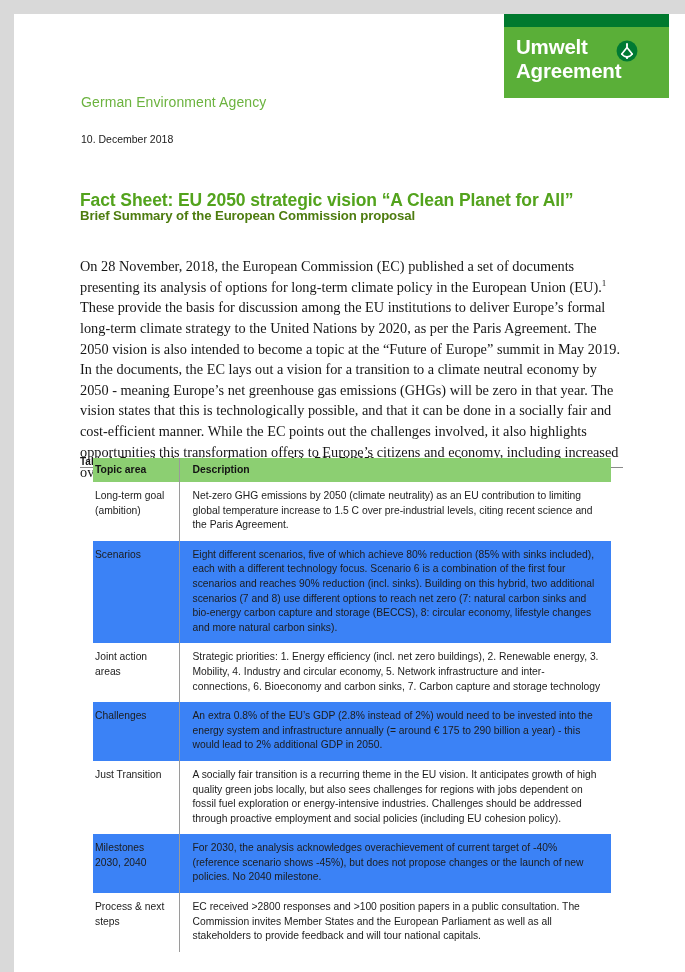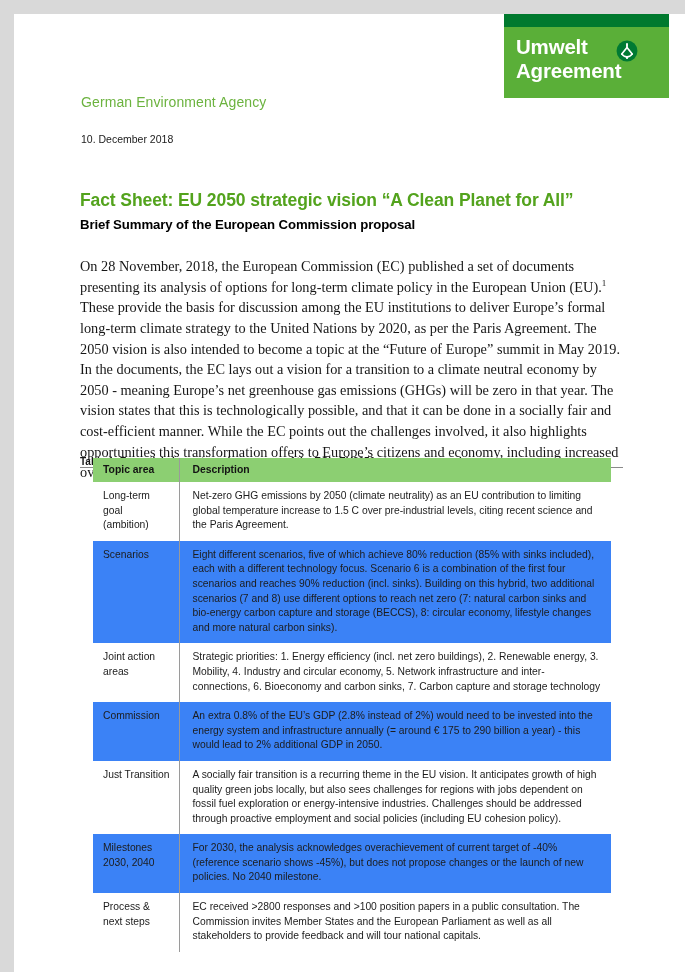--- a/index.html
+++ b/index.html
@@ -84,23 +84,23 @@
     width: 560px;
     color: #53a31d;
     font-family: "Liberation Sans", sans-serif;
     font-weight: bold;
     font-size: 17.5px;
     letter-spacing: -0.1px;
   }
   .doc-subtitle {
     position: absolute;
     left: 66px;
-    top: 192px;
+    top: 183px;
     width: 560px;
-    color: #000000;
+    color: #4d7c0f;
     font-family: "Liberation Sans", sans-serif;
     font-weight: bold;
     font-size: 13.2px;
     letter-spacing: -0.1px;
   }
   
   .intro {
     position: absolute;
     left: 66px;
     top: 228px;
@@ -149,21 +149,21 @@
   .tbl td {
     font-size: 10.3px;
     line-height: 14.6px;
     color: #1c1c1c;
     padding: 7px 9px 8px 9px;
     vertical-align: top;
     border: none;
   }
   .tbl .col-topic { width: 86px; }
   .tbl th.col-topic,
-  .tbl td.col-topic { padding-left: 10px; }
+  .tbl td.col-topic { padding-left: 2px; }
   .tbl td.col-desc,
   .tbl th.col-desc {
     border-left: 1.1px solid #9a9a9a;
     padding-left: 13px;
   }
   .tbl tr.row-odd td { background: #ffffff; }
   .tbl tr.row-even td { background: #3b82f6; }
 </style>
 </head>
 <body>
@@ -209,21 +209,21 @@
         </tr>
         <tr class="row-even">
           <td class="col-topic">Scenarios</td>
           <td class="col-desc">Eight different scenarios, five of which achieve 80% reduction (85% with sinks included), each with a different technology focus. Scenario 6 is a combination of the first four scenarios and reaches 90% reduction (incl. sinks). Building on this hybrid, two additional scenarios (7 and 8) use different options to reach net zero (7: natural carbon sinks and bio-energy carbon capture and storage (BECCS), 8: circular economy, lifestyle changes and more natural carbon sinks).</td>
         </tr>
         <tr class="row-odd">
           <td class="col-topic">Joint action areas</td>
           <td class="col-desc">Strategic priorities: 1. Energy efficiency (incl. net zero buildings), 2. Renewable energy, 3. Mobility, 4. Industry and circular economy, 5. Network infrastructure and inter-connections, 6. Bioeconomy and carbon sinks, 7. Carbon capture and storage technology</td>
         </tr>
         <tr class="row-even">
-          <td class="col-topic">Commission</td>
+          <td class="col-topic">Challenges</td>
           <td class="col-desc">An extra 0.8% of the EU’s GDP (2.8% instead of 2%) would need to be invested into the energy system and infrastructure annually (= around € 175 to 290 billion a year) - this would lead to 2% additional GDP in 2050.</td>
         </tr>
         <tr class="row-odd">
           <td class="col-topic">Just Transition</td>
           <td class="col-desc">A socially fair transition is a recurring theme in the EU vision. It anticipates growth of high quality green jobs locally, but also sees challenges for regions with jobs dependent on fossil fuel exploration or energy-intensive industries. Challenges should be addressed through proactive employment and social policies (including EU cohesion policy).</td>
         </tr>
         <tr class="row-even">
           <td class="col-topic">Milestones 2030, 2040</td>
           <td class="col-desc">For 2030, the analysis acknowledges overachievement of current target of -40% (reference scenario shows -45%), but does not propose changes or the launch of new policies. No 2040 milestone.</td>
         </tr>

